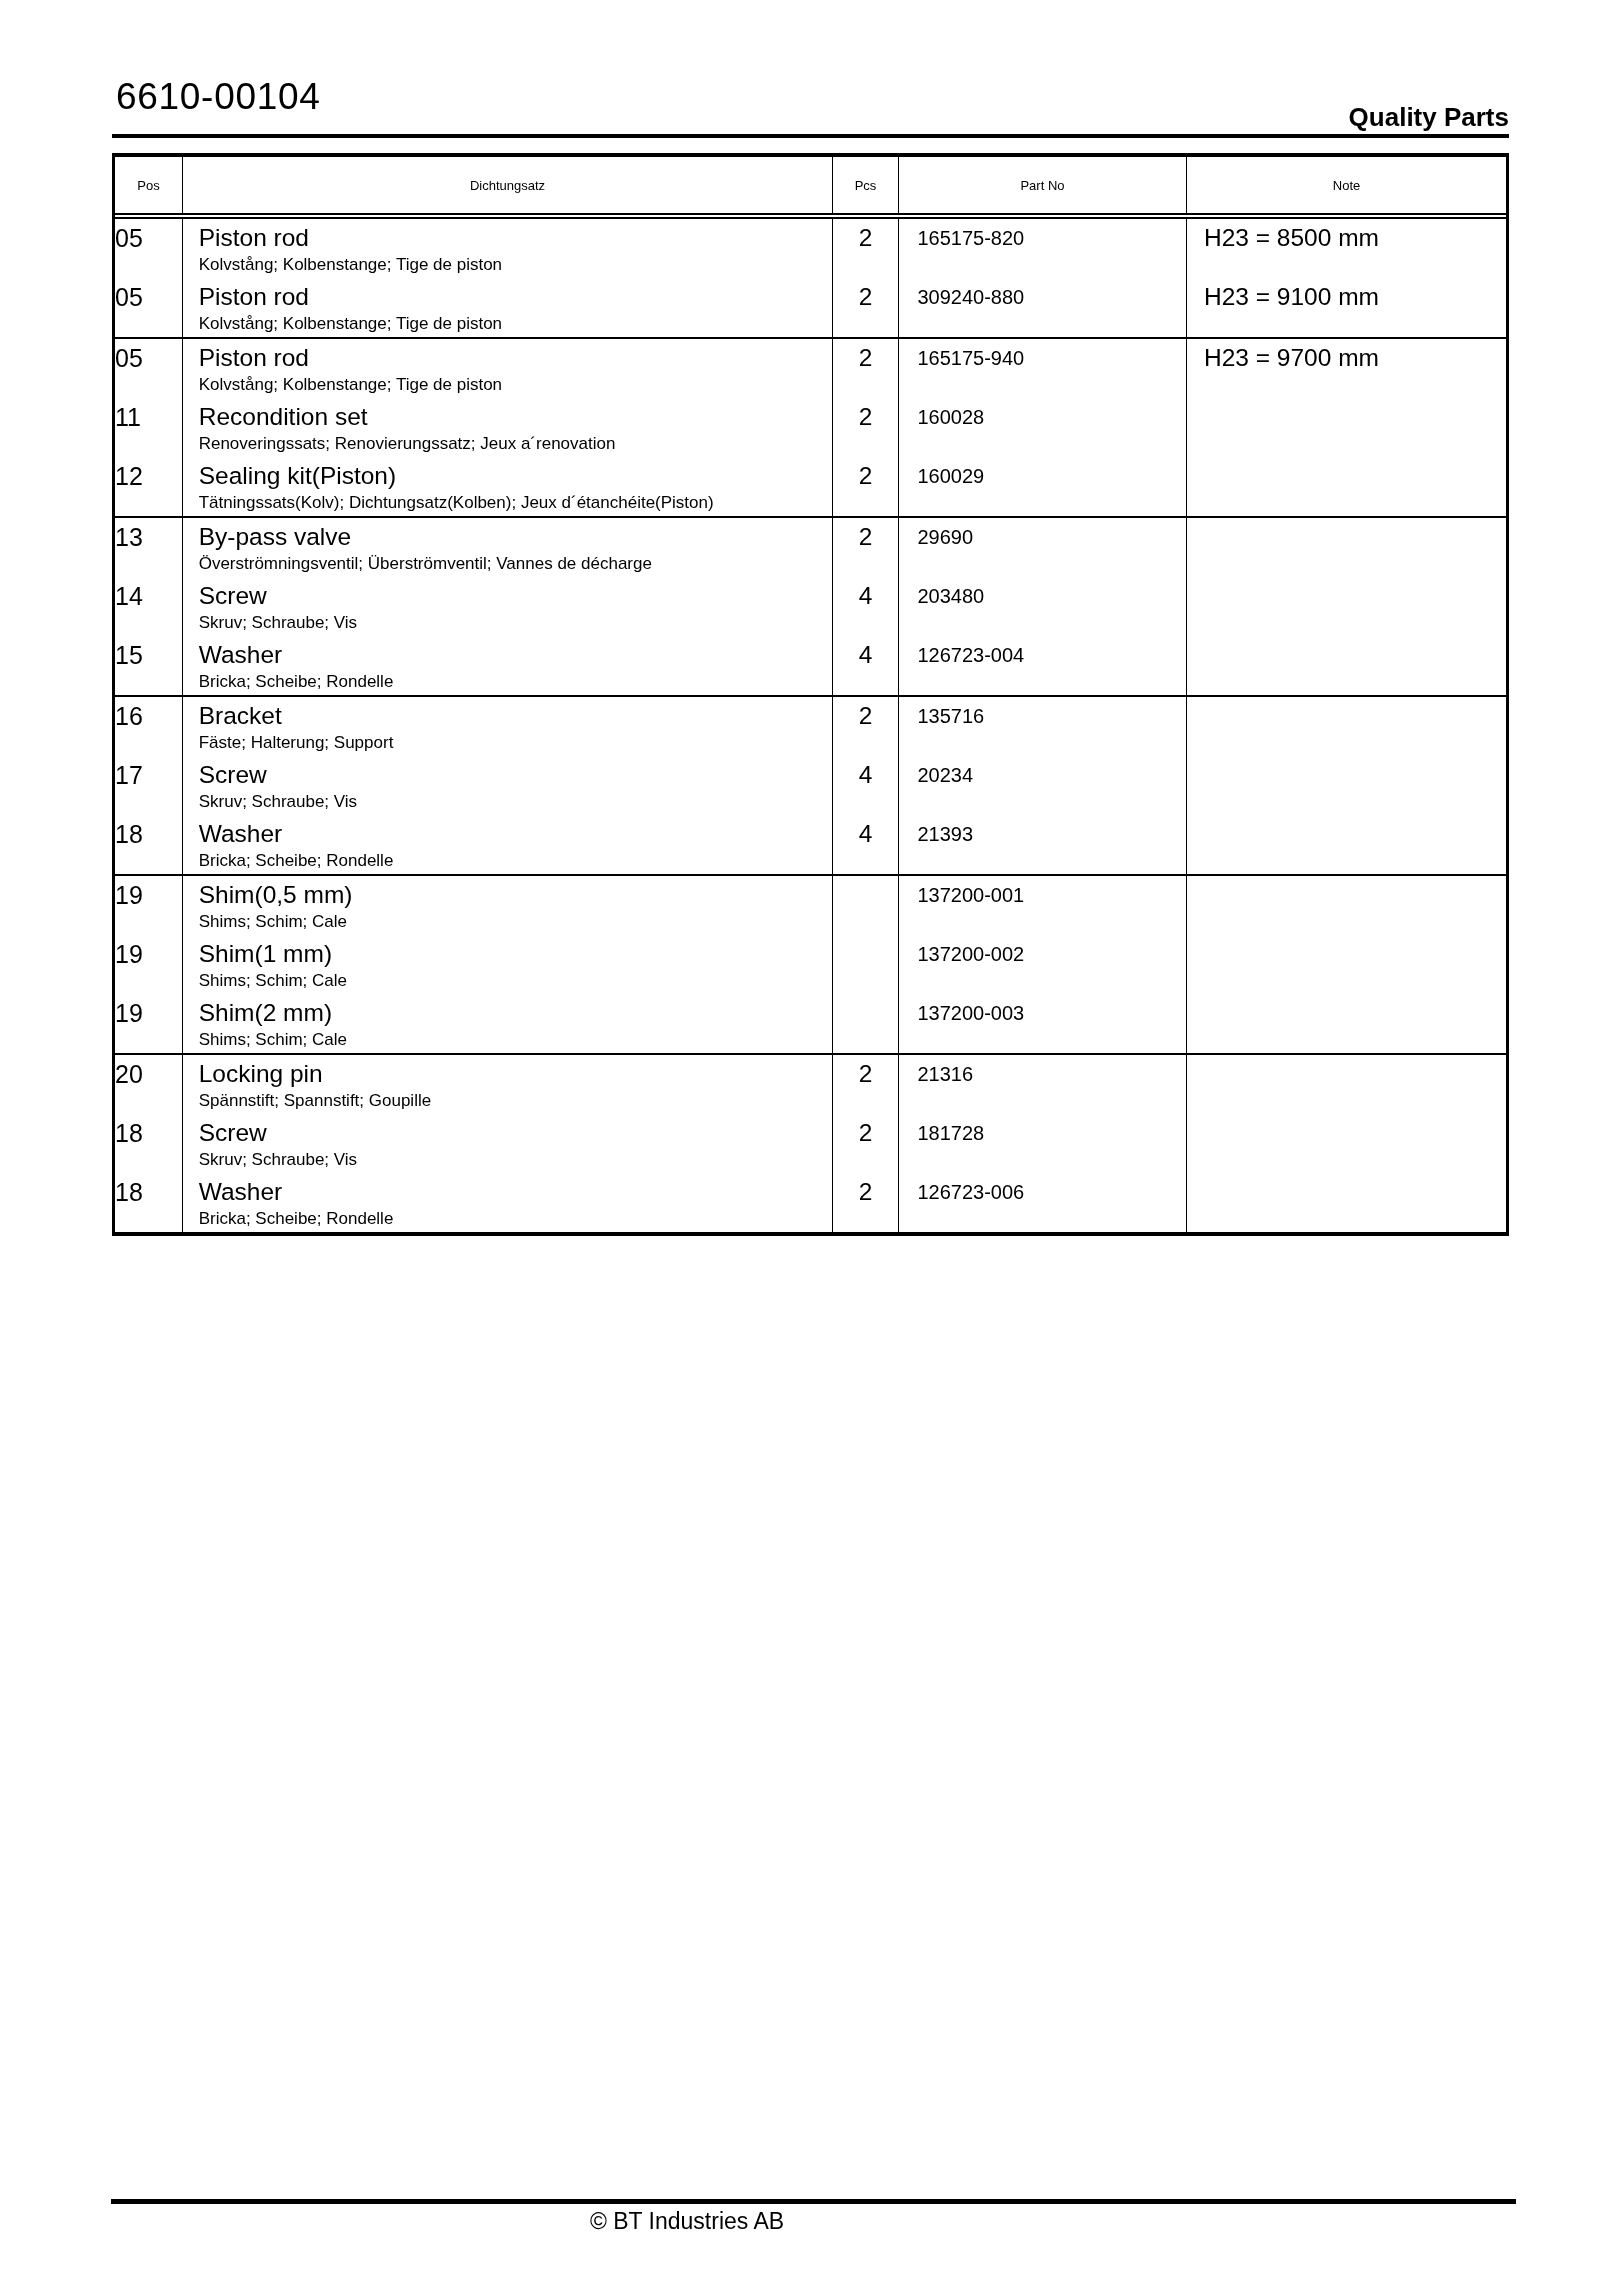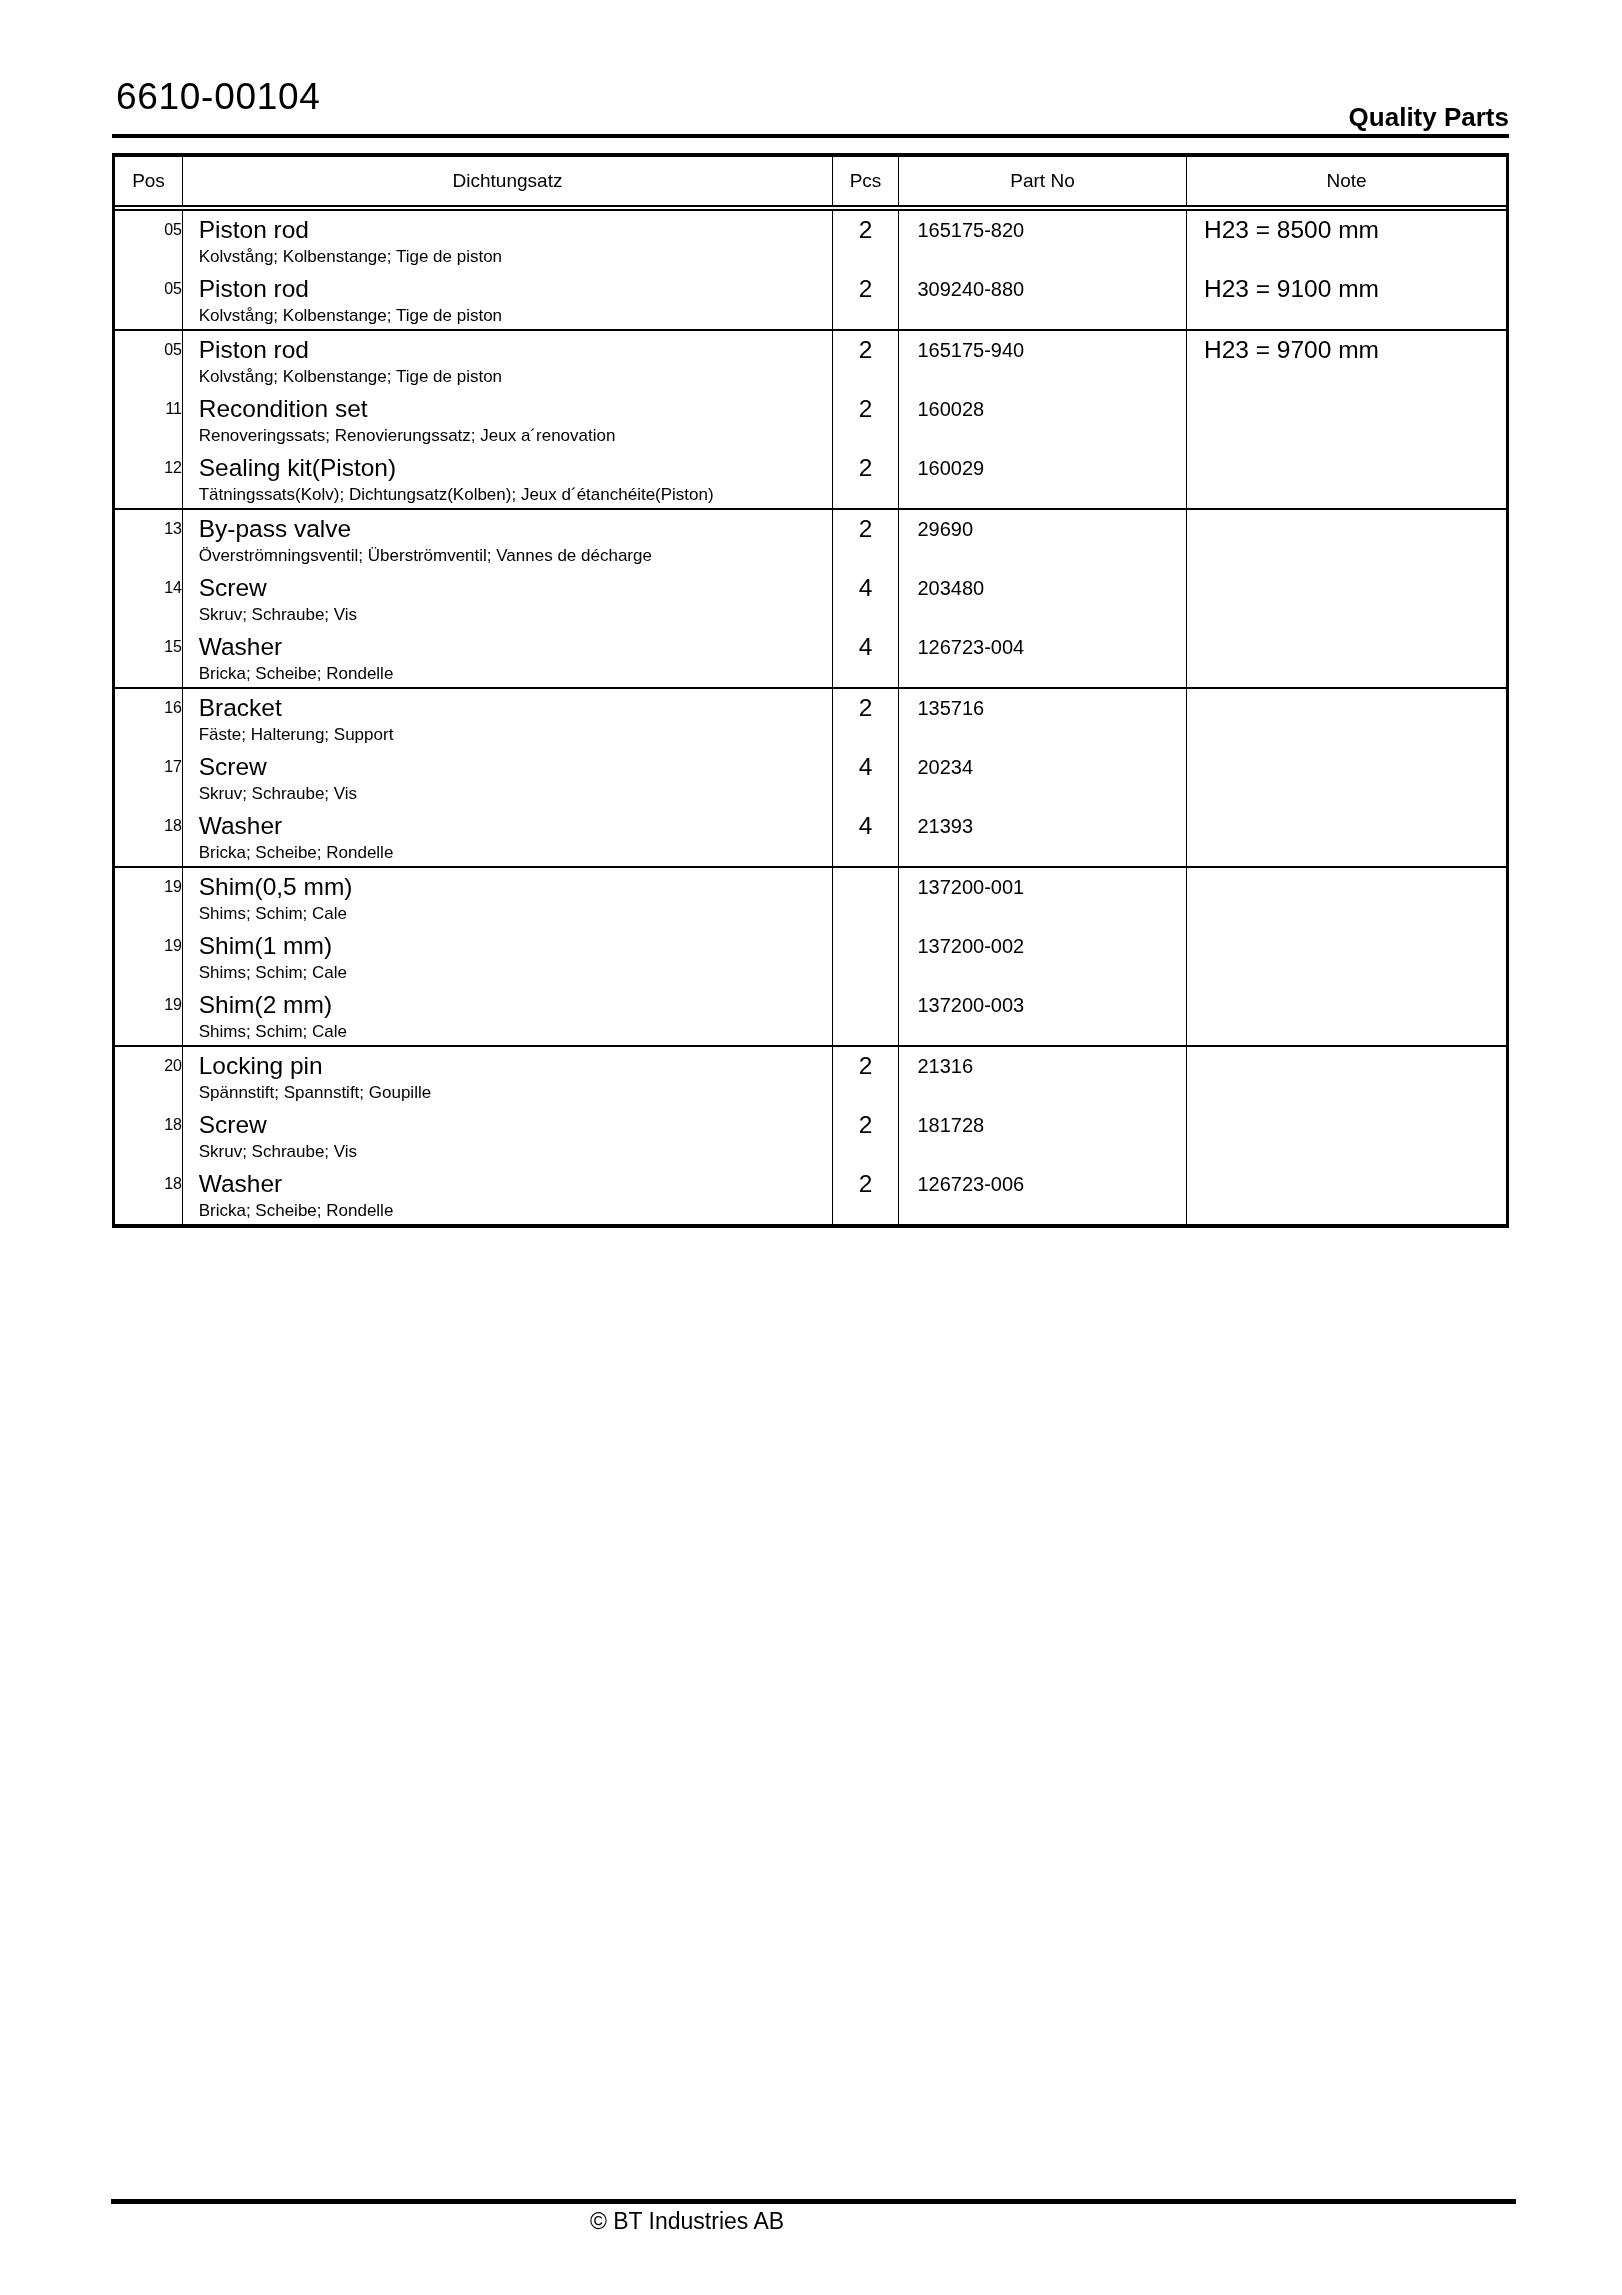--- a/index.html
+++ b/index.html
@@ -33,29 +33,29 @@
   }
   .grid-row {
     display: grid;
     grid-template-columns: 68px 650px 66px 288px 1fr;
   }
   .cell { border-right: 1.4px solid #000; overflow: hidden; }
   .cell:last-child { border-right: none; }
 
   .thead { border-bottom: 6.1px double #000; }
   .thead .cell {
-    height: 48px; display: flex; align-items: center; justify-content: center;
-    font-size: 19px;
+    height: 56px; display: flex; align-items: center; justify-content: center;
+    font-size: 13px;
   }
 
   .row-group { border-bottom: 2.7px solid #000; }
   .row-group:last-child { border-bottom: none; }
 
   .trow .cell { min-height: 59px; padding-top: 4.1px; }
-  .cell-pos   { text-align: right; font-size: 16px; line-height: 30px; }
+  .cell-pos   { text-align: left; font-size: 25px; line-height: 30px; }
   .cell-desc  { padding-left: 15.7px; }
   .desc-main  { font-size: 24.5px; line-height: 30px; }
   .desc-sub   { font-size: 17px; line-height: 23px; }
   .cell-pcs   { text-align: center; font-size: 24.5px; line-height: 30px; }
   .cell-part  { padding-left: 18.4px; font-size: 20px; line-height: 30px; }
   .cell-note  { padding-left: 17px; font-size: 24.5px; line-height: 30px; }
 
   
   .footer-rule {
     position: absolute; left: 111px; top: 2199px;

